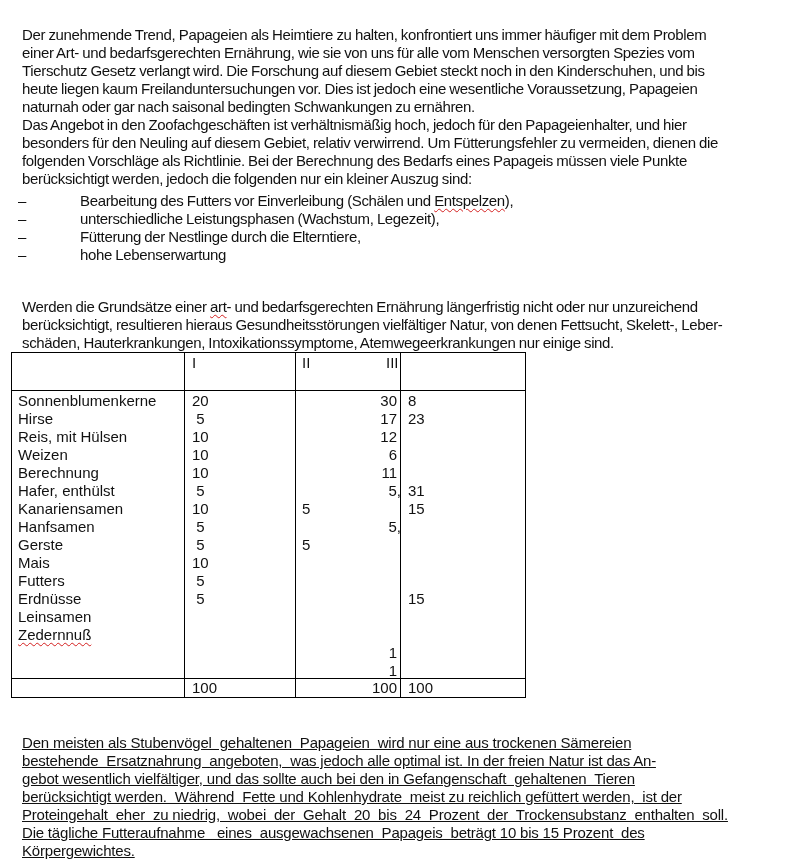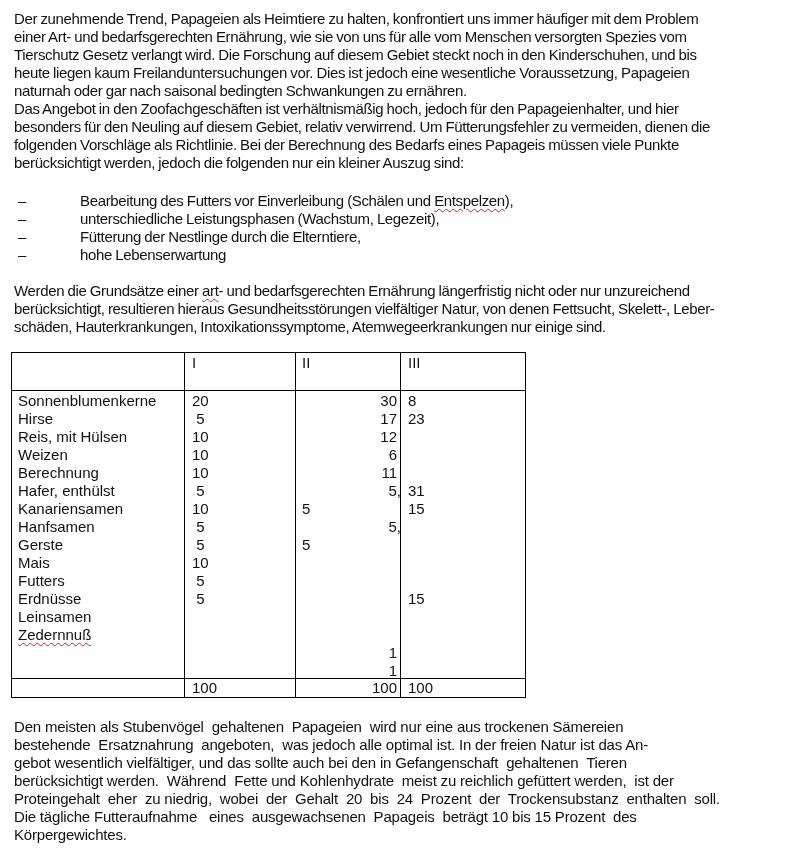--- a/index.html
+++ b/index.html
@@ -16,30 +16,32 @@
     color: #111111;
   }
   .page {
     position: absolute;
     left: 0; top: 0;
     width: 808px;
     height: 864px;
   }
   .line {
     position: absolute;
-    left: 14px;
+    left: 22px;
     font-size: 15px;
     line-height: 18px;
     white-space: pre;
     letter-spacing: -0.35px;
     word-spacing: -0.5px;
+    margin-top: 16px;
   }
   .p3 .line {
     letter-spacing: -0.2px;
     word-spacing: 0px;
+    text-decoration: underline;
   }
   .bullet-dash {
     position: absolute;
     left: 18px;
     font-size: 15px;
     line-height: 18px;
   }
   .bullet-text {
     position: absolute;
     left: 80px;
@@ -132,21 +134,21 @@
   <div class="tbl">
     <div class="vline" style="left:172px"></div>
     <div class="vline" style="left:283px"></div>
     <div class="vline" style="left:388px"></div>
     <div class="hline" style="top:37px"></div>
     <div class="hline" style="top:325px"></div>
 
     <div>
       <span class="cell" style="left:180px; top:1px">I</span>
       <span class="cell" style="left:290px; top:1px">II</span>
-      <span class="cell" style="left:396px; top:1px">III</span>
+      <span class="cell" style="left:374px; top:1px">III</span>
     </div>
 
     <div>
       <span class="cell" style="left:6px; top:39px">Sonnenblumenkerne</span>
       <span class="cell" style="left:6px; top:57px">Hirse</span>
       <span class="cell" style="left:6px; top:75px">Reis, mit Hülsen</span>
       <span class="cell" style="left:6px; top:93px">Weizen</span>
       <span class="cell" style="left:6px; top:111px">Berechnung</span>
       <span class="cell" style="left:6px; top:129px">Hafer, enthülst</span>
       <span class="cell" style="left:6px; top:147px">Kanariensamen</span>

